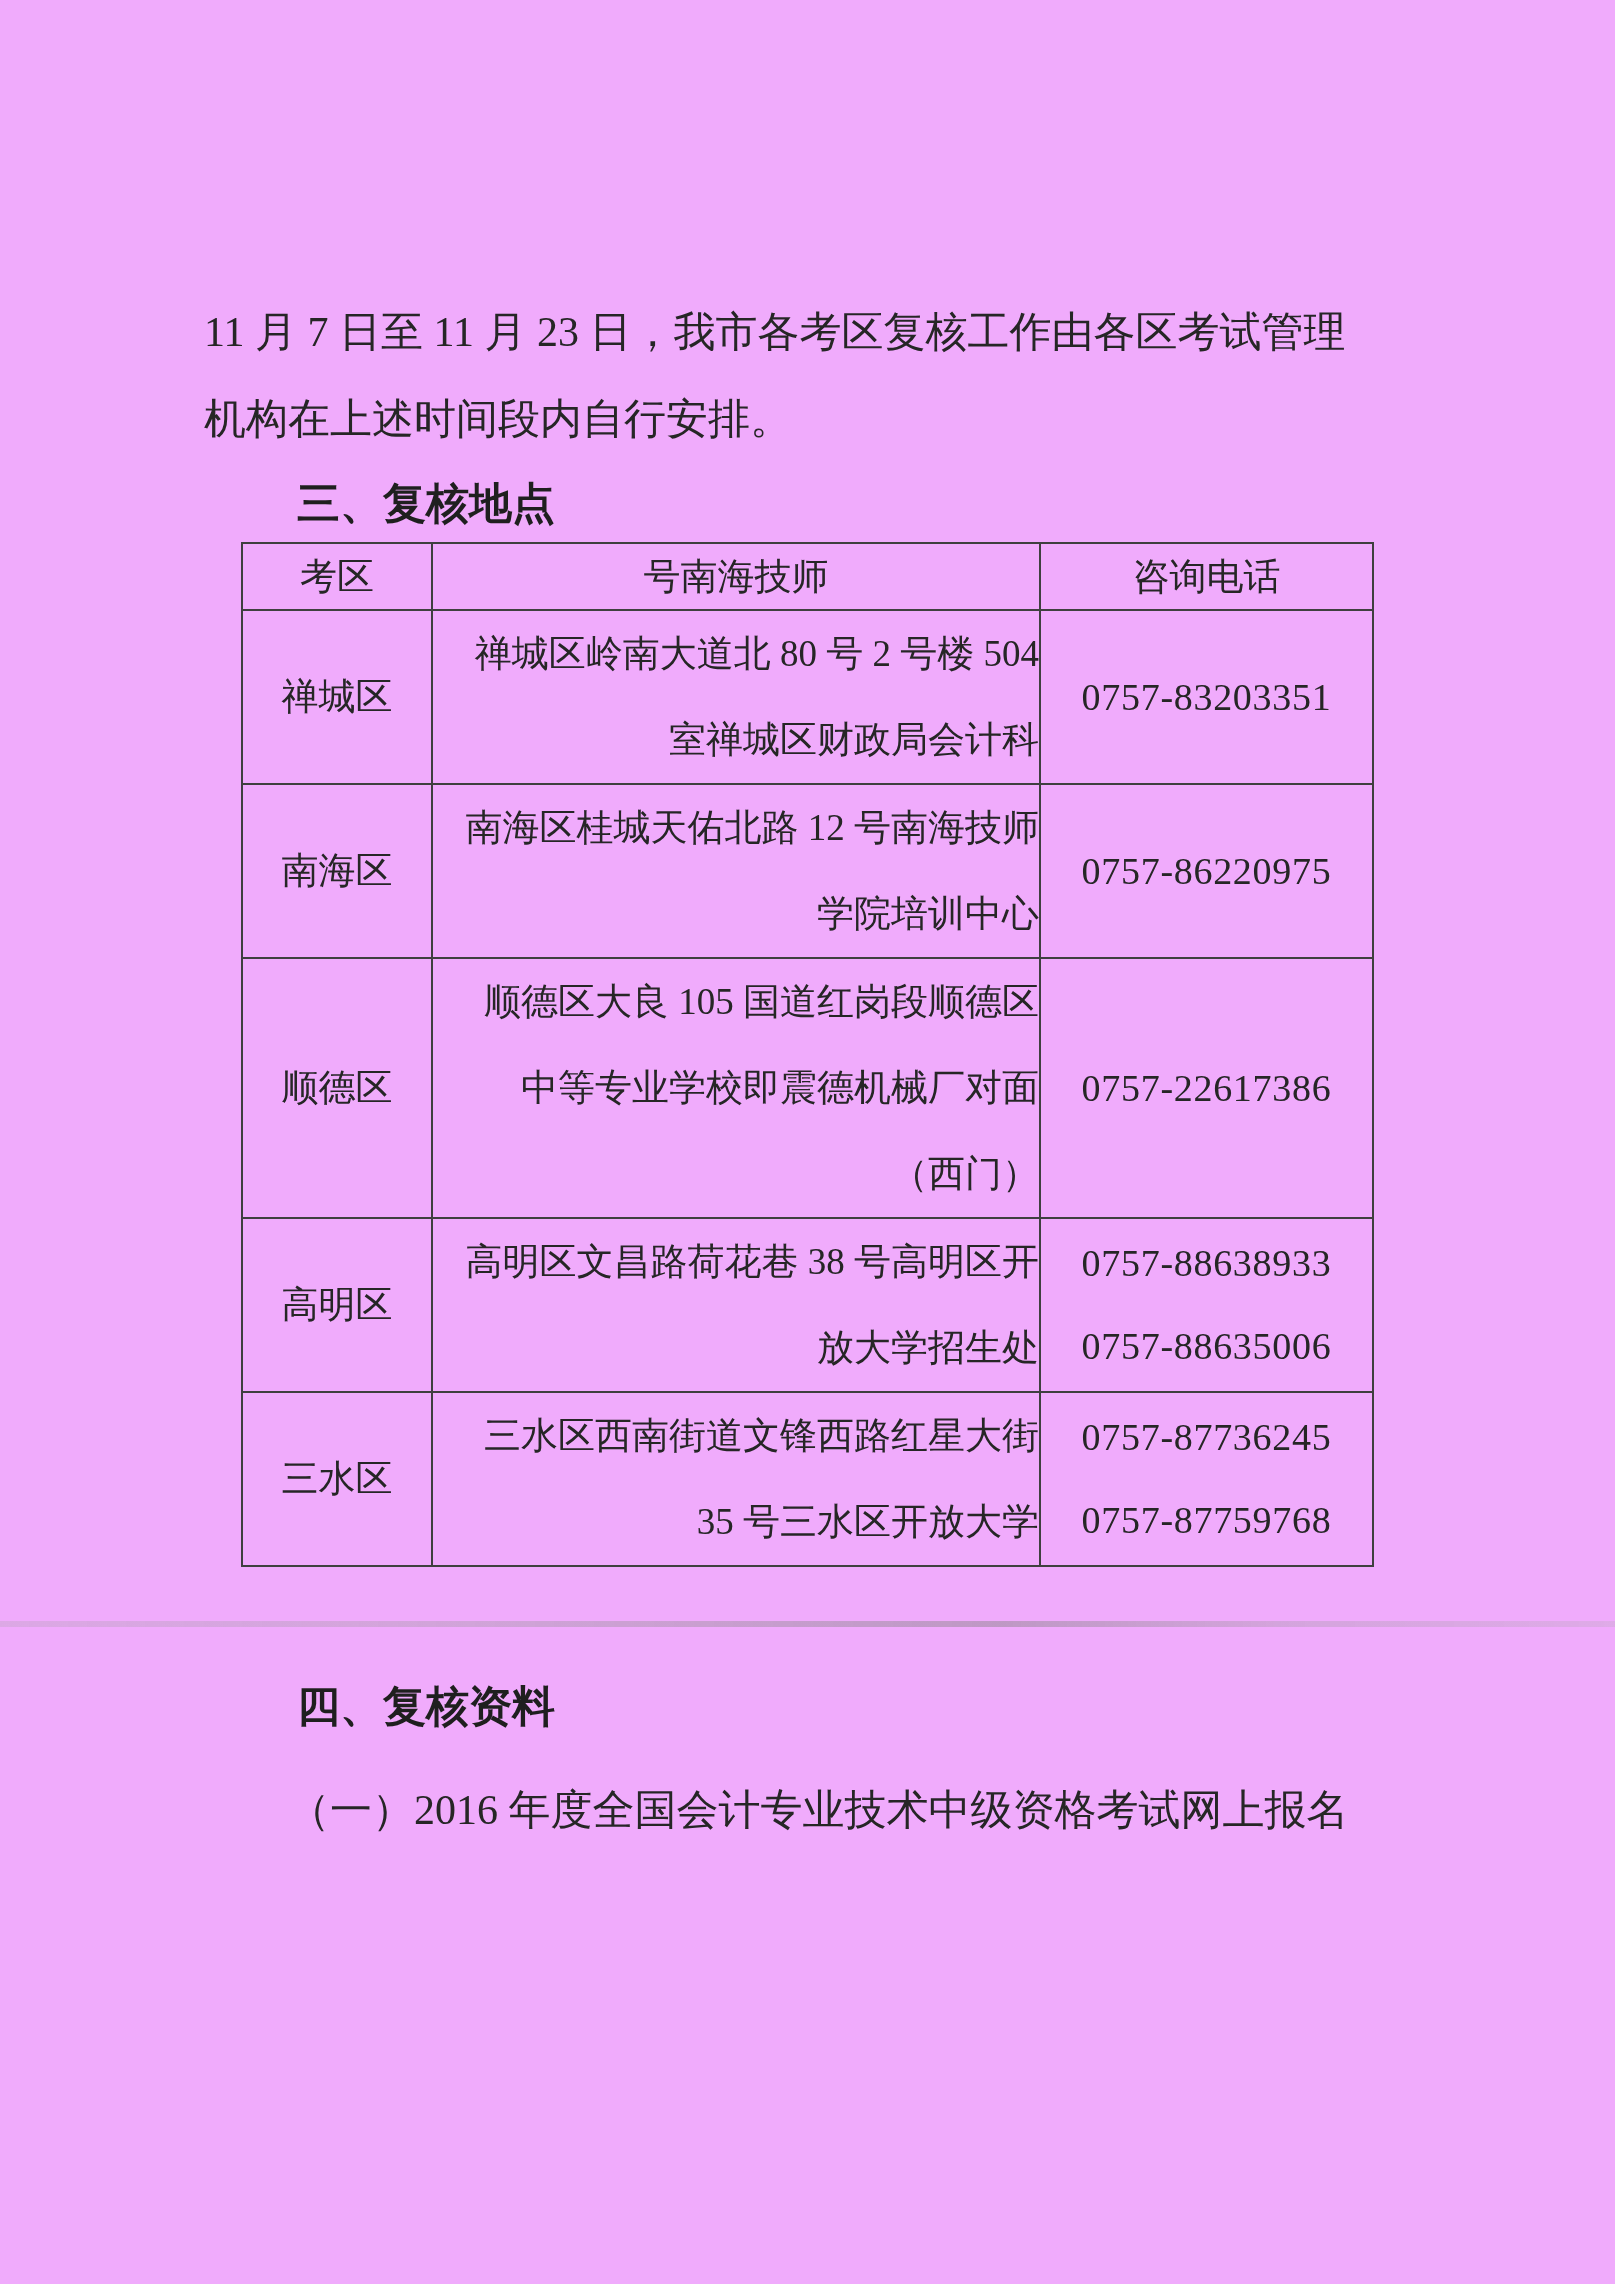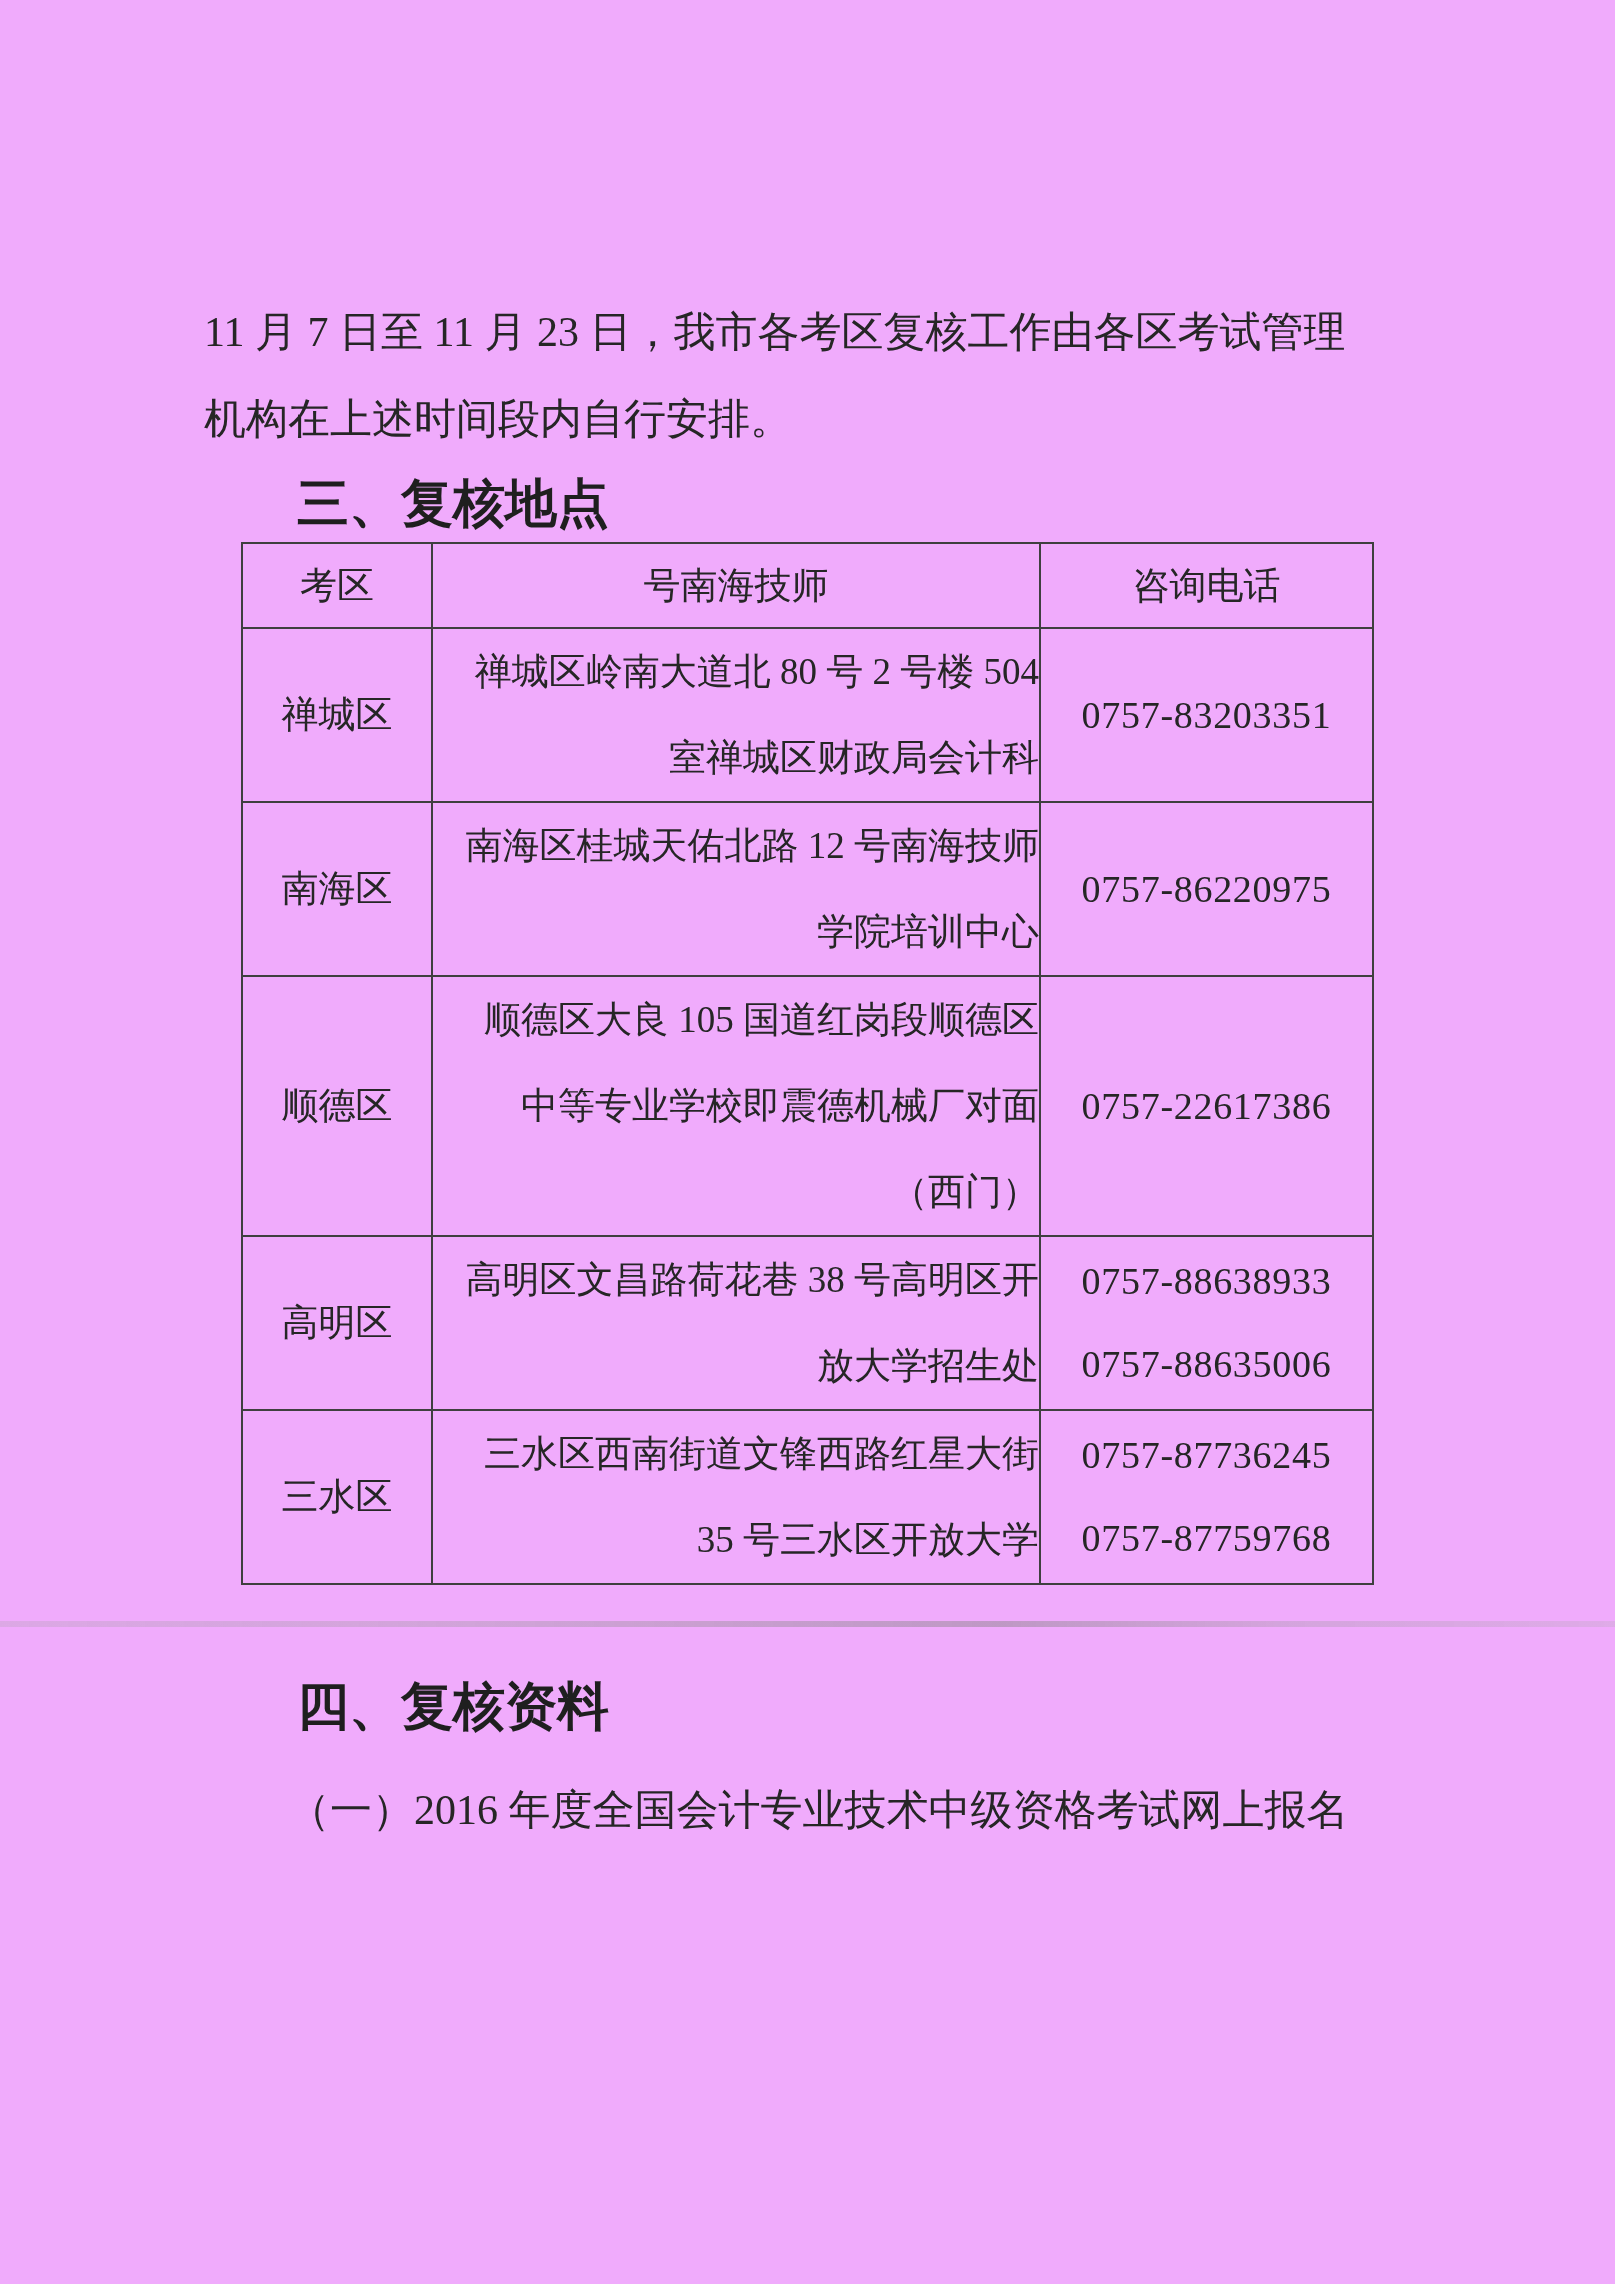--- a/index.html
+++ b/index.html
@@ -18,21 +18,21 @@
     line-height: 87px;
     white-space: pre-line;
     color: #262626;
     margin: 0;
   }
   .intro { left: 204px; top: 289px; width: 1215px; }
   .heading {
     position: absolute;
     font-family: "Liberation Sans", "DejaVu Sans", sans-serif;
     font-weight: 700;
-    font-size: 52px;
+    font-size: 43px;
     line-height: 49px;
     color: #1f1f1f;
     margin: 0;
   }
   .h-loc { left: 297px; top: 479px; }
   .h-mat { left: 297px; top: 1682px; }
 
   table.review-table {
     position: absolute;
     left: 241px;
@@ -45,21 +45,21 @@
   }
   table.review-table col.c-district { width: 190px; }
   table.review-table col.c-address  { width: 608px; }
   table.review-table col.c-phone    { width: 333px; }
   table.review-table th, table.review-table td {
     border: 2px solid #3f3f3f;
     vertical-align: middle;
     font-weight: normal;
     padding: 0;
   }
-  tr.hdr    { height: 85px; }
+  tr.hdr    { height: 67px; }
   tr.row-0  { height: 171px; }
   tr.row-1  { height: 172px; }
   tr.row-2  { height: 257px; }
   tr.row-3  { height: 171px; }
   tr.row-4  { height: 174px; }
   td.district, th { text-align: center; }
   td.address {
     text-align: right;
     padding-left: 16.3px;
     padding-right: 6.8px;

